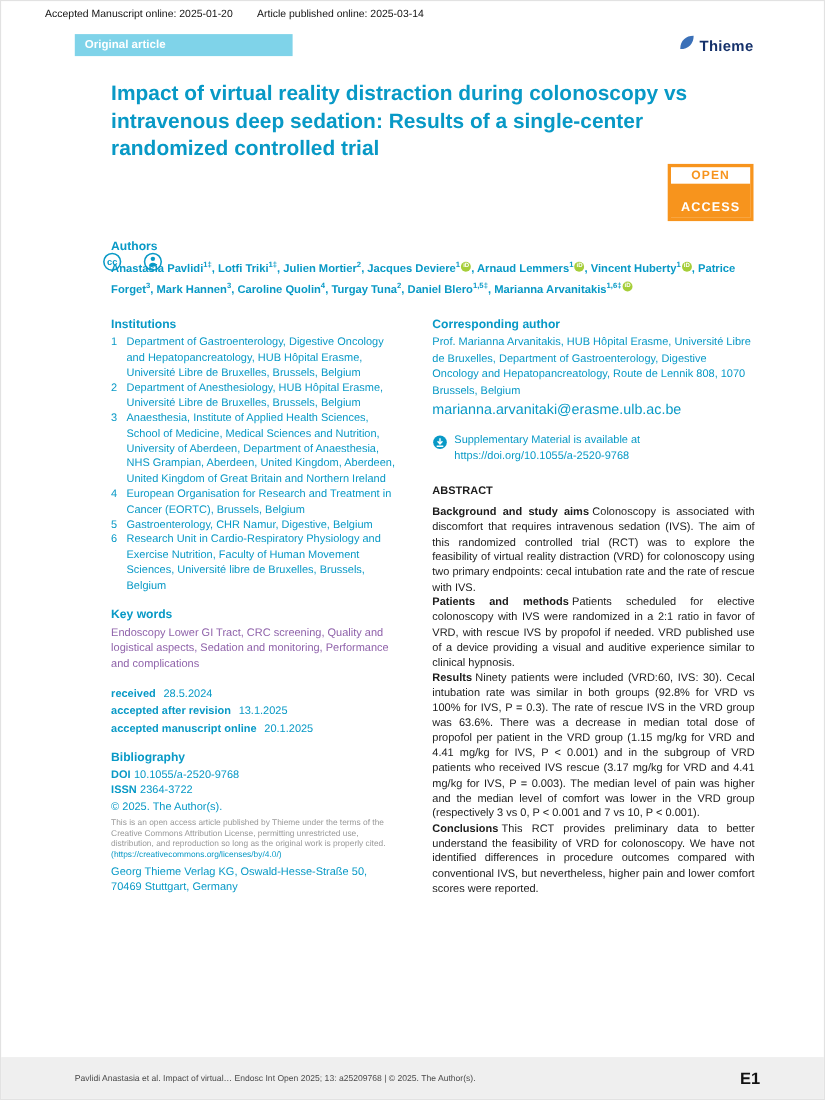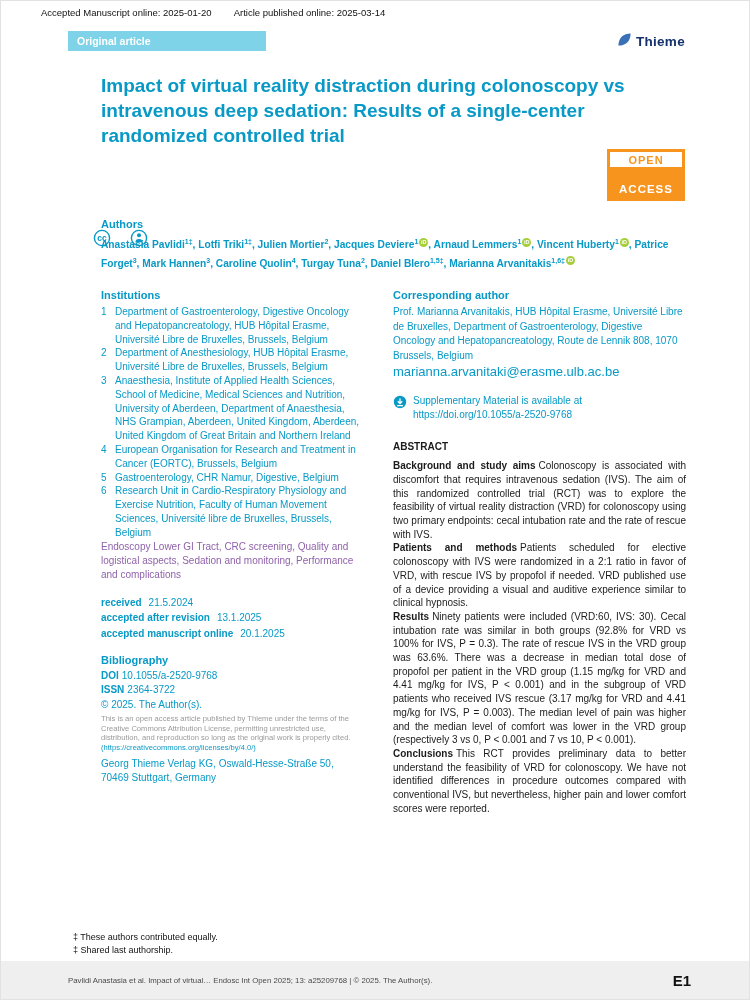--- a/index.html
+++ b/index.html
@@ -143,24 +143,25 @@
       </div>
       <div class="inst-item">
         <span class="inst-num">5</span>
         <span class="inst-text">Gastroenterology, CHR Namur, Digestive, Belgium</span>
       </div>
       <div class="inst-item">
         <span class="inst-num">6</span>
         <span class="inst-text">Research Unit in Cardio-Respiratory Physiology and Exercise Nutrition, Faculty of Human Movement Sciences, Université libre de Bruxelles, Brussels, Belgium</span>
       </div>
 
+      <p class="sec-heading kw-heading">Key words</p>
       <div class="kw-text">Endoscopy Lower GI Tract, CRC screening, Quality and logistical aspects, Sedation and monitoring, Performance and complications</div>
 
       <div class="history">
-        <div><span class="lab">received</span><span class="val">21.5.2024</span></div>
+        <div><span class="lab">received</span><span class="val">28.5.2024</span></div>
         <div><span class="lab">accepted after revision</span><span class="val">13.1.2025</span></div>
         <div><span class="lab">accepted manuscript online</span><span class="val">20.1.2025</span></div>
       </div>
 
       <div class="bib">
         <p class="sec-heading" style="margin-bottom:2px;">Bibliography</p>
         <div><b>DOI</b><span>10.1055/a-2520-9768</span></div>
         <div><b>ISSN</b><span>2364-3722</span></div>
         <div>© 2025. The Author(s).</div>
         <div class="license">
@@ -194,23 +195,19 @@
         <p class="sec-heading" style="margin-bottom:6px;">ABSTRACT</p>
         <p><b>Background and study aims</b><span>Colonoscopy is associated with discomfort that requires intravenous sedation (IVS). The aim of this randomized controlled trial (RCT) was to explore the feasibility of virtual reality distraction (VRD) for colonoscopy using two primary endpoints: cecal intubation rate and the rate of rescue with IVS.</span></p>
         <p><b>Patients and methods</b><span>Patients scheduled for elective colonoscopy with IVS were randomized in a 2:1 ratio in favor of VRD, with rescue IVS by propofol if needed. VRD published use of a device providing a visual and auditive experience similar to clinical hypnosis.</span></p>
         <p><b>Results</b><span>Ninety patients were included (VRD:60, IVS: 30). Cecal intubation rate was similar in both groups (92.8% for VRD vs 100% for IVS, P = 0.3). The rate of rescue IVS in the VRD group was 63.6%. There was a decrease in median total dose of propofol per patient in the VRD group (1.15 mg/kg for VRD and 4.41 mg/kg for IVS, P &lt; 0.001) and in the subgroup of VRD patients who received IVS rescue (3.17 mg/kg for VRD and 4.41 mg/kg for IVS, P = 0.003). The median level of pain was higher and the median level of comfort was lower in the VRD group (respectively 3 vs 0, P &lt; 0.001 and 7 vs 10, P &lt; 0.001).</span></p>
         <p><b>Conclusions</b><span>This RCT provides preliminary data to better understand the feasibility of VRD for colonoscopy. We have not identified differences in procedure outcomes compared with conventional IVS, but nevertheless, higher pain and lower comfort scores were reported.</span></p>
       </div>
     </div>
 
   </div>
 
-  <div class="footnotes">
-    <div>‡ These authors contributed equally.</div>
-    <div>‡ Shared last authorship.</div>
-  </div>
 
   <div class="footer-bar">
     <span class="footer-cite">Pavlidi Anastasia et al. Impact of virtual… Endosc Int Open 2025; 13: a25209768 | © 2025. The Author(s).</span>
     <span class="footer-page">E1</span>
   </div>
 
 </div>
 
 </body></html>

